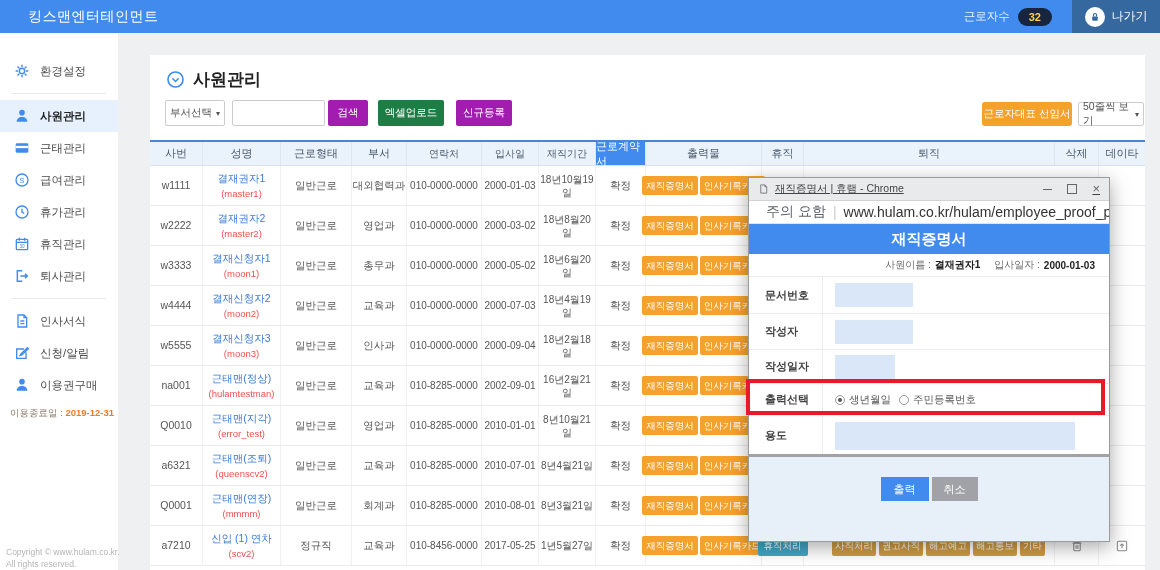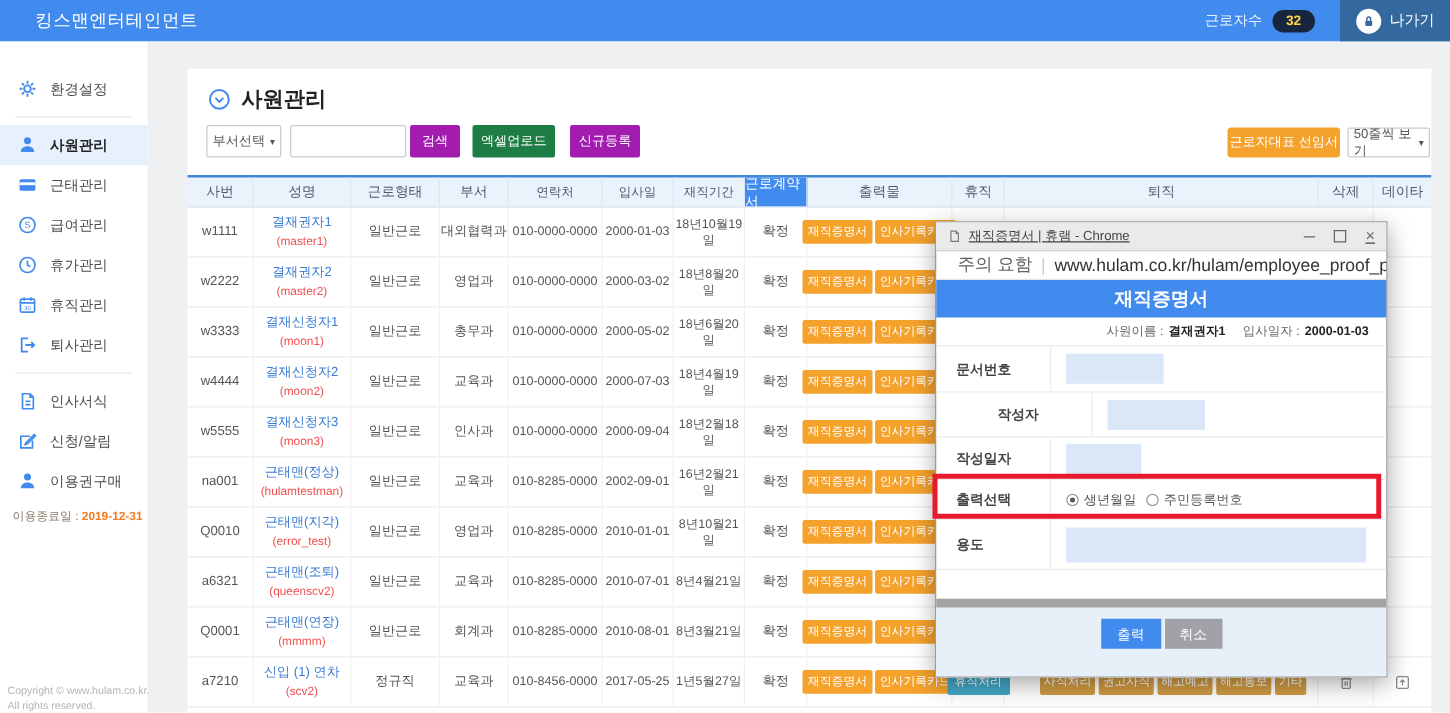--- a/index.html
+++ b/index.html
@@ -68,26 +68,26 @@
   .win-min{width:9px;height:1px;background:#666;display:inline-block;cursor:pointer;}
   .win-max{width:8px;height:8px;border:1px solid #666;display:inline-block;cursor:pointer;}
   .win-close{color:#666;font-size:13px;line-height:10px;cursor:pointer;}
   .purl{height:23px;display:flex;align-items:center;gap:7px;padding:0 10px;font-size:14px;color:#5f6368;border-bottom:1px solid #e4e4e4;box-sizing:border-box;white-space:nowrap;overflow:hidden;}
   .purl .sep{color:#ccc;}
   .purl .url{color:#333;}
   .pheader{height:30px;background:#418bee;color:#fff;font-size:15px;font-weight:bold;display:flex;align-items:center;justify-content:center;}
   .pinfo{height:22px;font-size:10px;color:#666;display:flex;align-items:center;justify-content:flex-end;padding-right:14px;gap:4px;}
   .pinfo b{color:#222;}
   .prow{display:flex;align-items:center;border-top:1px solid #ececec;box-sizing:border-box;}
-  .plabel{width:92px;padding-left:16px;font-size:11px;font-weight:bold;color:#444;box-sizing:border-box;align-self:stretch;display:flex;align-items:center;border-right:1px solid #ececec;}
+  .plabel{width:74px;padding-left:16px;font-size:11px;font-weight:bold;color:#444;box-sizing:border-box;align-self:stretch;display:flex;align-items:center;border-right:1px solid #ececec;}
   .pinput{background:#d9e7f8;height:22px;border:none;margin-left:12px;}
   .radio-group{display:flex;align-items:center;gap:4px;margin-left:12px;font-size:10.5px;color:#555;}
   .radio{width:10px;height:10px;border:1px solid #999;border-radius:50%;background:#fff;display:inline-block;position:relative;cursor:pointer;box-sizing:border-box;}
   .radio.sel::after{content:"";position:absolute;left:2px;top:2px;width:4px;height:4px;border-radius:50%;background:#555;}
-  .pfooter{position:absolute;left:0;bottom:0;width:100%;height:62px;background:#e7eff9;border-top:7px solid #a3a3a3;display:flex;justify-content:center;align-items:flex-start;padding-top:9px;gap:3px;box-sizing:border-box;}
+  .pfooter{position:absolute;left:0;bottom:0;width:100%;height:87px;background:#e7eff9;border-top:3px solid #a3a3a3;display:flex;justify-content:center;align-items:flex-start;padding-top:20px;gap:3px;box-sizing:border-box;}
   .btn-print{width:48px;height:24px;background:#418bee;color:#fff;font-size:11px;border:none;cursor:pointer;}
   .btn-cancel{width:46px;height:24px;background:#a0a2a7;color:#fff;font-size:11px;border:none;cursor:pointer;}
 
   .red-annotation{position:absolute;left:746px;top:379px;width:351px;height:28px;border:4px solid #e8192c;z-index:60;pointer-events:none;}
 </style>
 </head>
 <body>
 
 <div class="stage">
 
@@ -683,21 +683,21 @@
       <span>사원이름 :</span>
       <b>결재권자1</b>
       <span style="width:6px;"></span>
       <span>입사일자 :</span>
       <b>2000-01-03</b>
     </div>
     <div class="prow" style="height:37px;">
       <span class="plabel">문서번호</span>
       <input class="pinput" style="width: 74px;">
     </div>
-    <div class="prow" style="height:36px;padding-left:33px;">
+    <div class="prow" style="height:36px;">
       <span class="plabel">작성자</span>
       <input class="pinput" style="width: 74px;">
     </div>
     <div class="prow" style="height:34px;">
       <span class="plabel">작성일자</span>
       <input class="pinput" style="width: 56px;">
     </div>
     <div class="prow" style="height:32px;">
       <span class="plabel">출력선택</span>
       <span class="radio-group">

